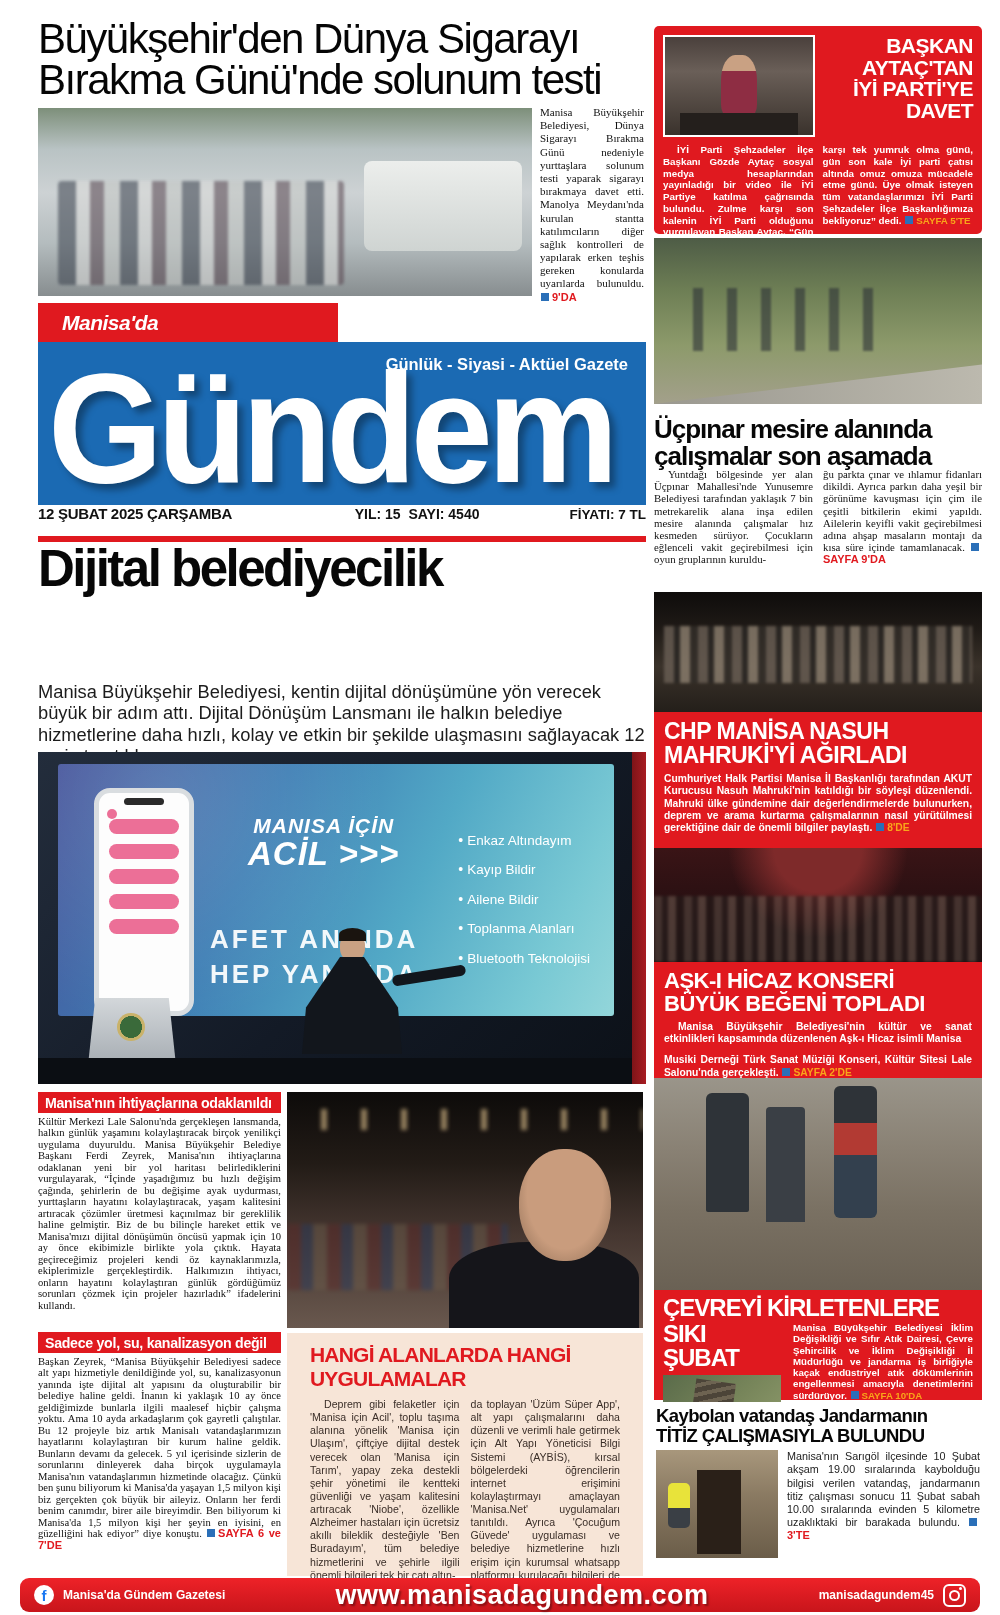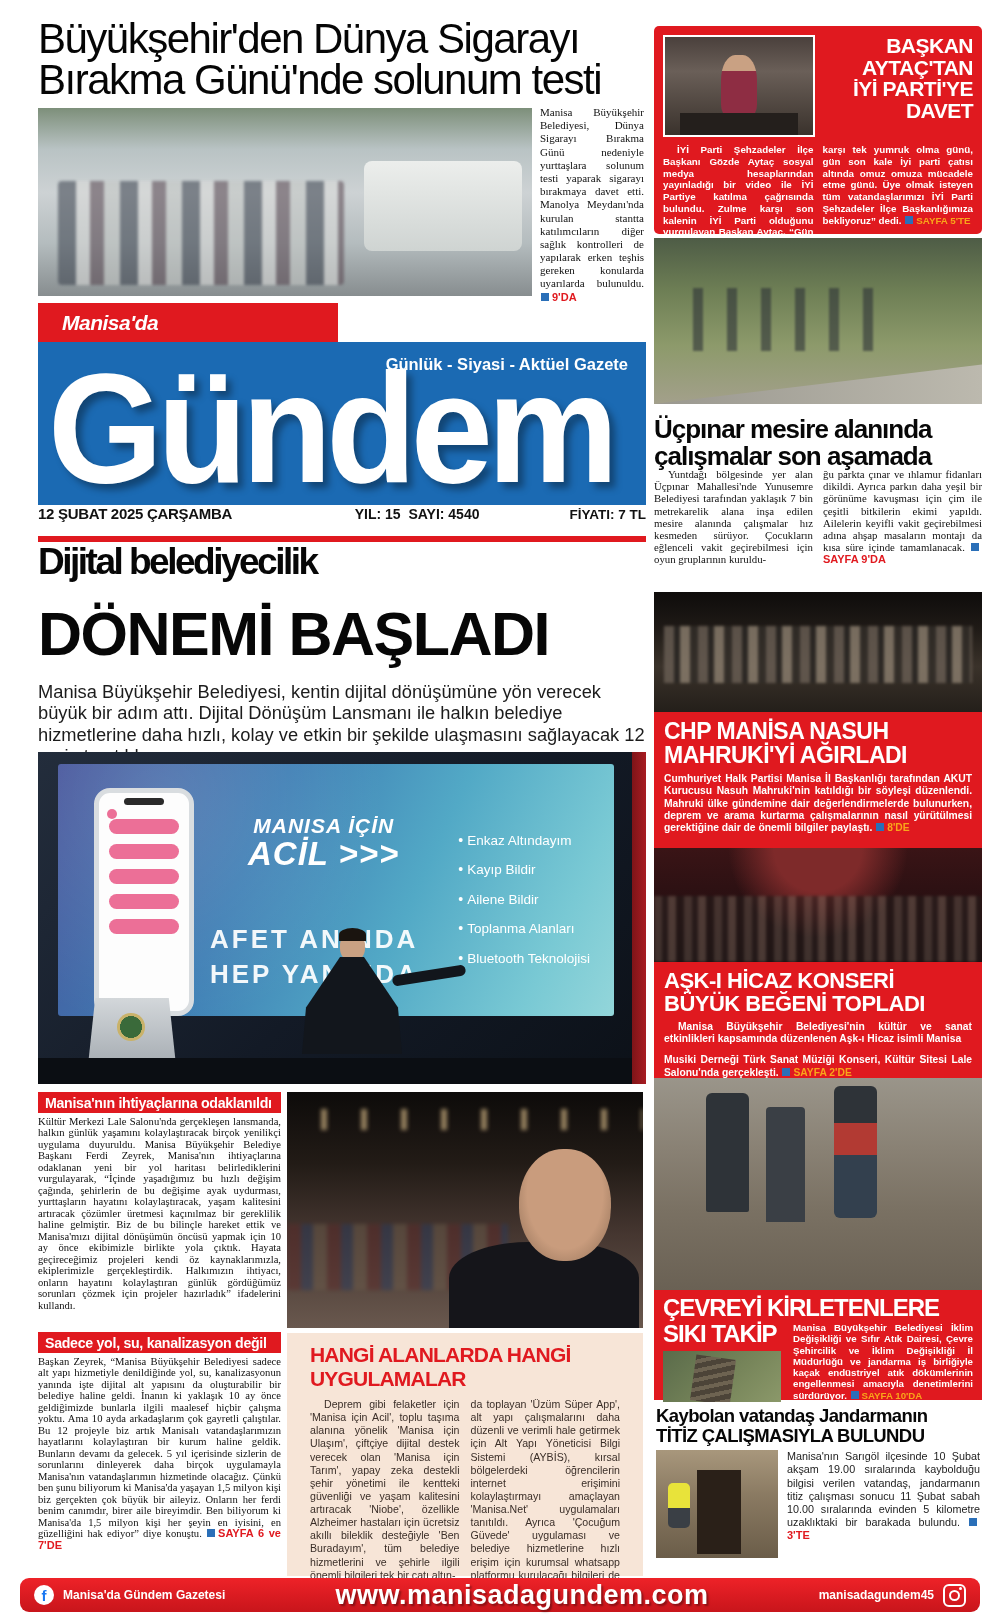--- a/index.html
+++ b/index.html
@@ -57,21 +57,21 @@
   .mast-title{position:absolute;left:10px;top:8px;color:#fff;font-weight:900;font-size:104px;
     line-height:1;letter-spacing:-4px;transform:scale(1.42,1.5);transform-origin:top left;
     text-shadow:4px 4px 5px rgba(0,0,0,.35);}
   .date-row{left:38px;top:505px;width:608px;display:flex;align-items:baseline;}
   .date-row .d{font-size:15px;font-weight:800;letter-spacing:-.3px;}
   .date-row .mid{margin-left:auto;margin-right:90px;font-size:14px;font-weight:800;}
   .date-row .p{font-size:13.5px;font-weight:800;}
   .red-rule{left:38px;top:536px;width:608px;height:6px;background:#e0191f;}
 
   
-  .hl1{left:38px;top:543px;font-size:37px;font-weight:800;letter-spacing:-2.5px;line-height:1;color:#070707;}
+  .hl1{left:38px;top:543px;font-size:51px;font-weight:800;letter-spacing:-2.5px;line-height:1;color:#070707;}
   .hl2{left:38px;top:604px;font-size:61px;font-weight:800;letter-spacing:-1.5px;line-height:1;color:#070707;}
   .standfirst{left:38px;top:681px;width:610px;font-size:18.3px;line-height:1.17;color:#1c1c1c;}
 
   .main-photo{left:38px;top:752px;width:608px;height:332px;
     background:linear-gradient(135deg,#232d3c 0%,#131a26 55%,#0c1118 100%);}
   .screen{position:absolute;left:20px;top:12px;width:556px;height:252px;border-radius:3px;overflow:hidden;
     background:radial-gradient(circle at 18% 15%,rgba(255,255,255,.14),transparent 45%),
       linear-gradient(115deg,#45549b 0%,#3f7fb5 35%,#52a9c6 62%,#79c9d4 86%,#93d6da 100%);}
   .phone{position:absolute;left:36px;top:24px;width:100px;height:228px;background:#fdfdfd;
     border:5px solid #d9dde0;border-radius:16px;box-sizing:border-box;
@@ -239,21 +239,20 @@
     <span class="d">12 ŞUBAT 2025 ÇARŞAMBA</span>
     <span class="mid">
       <span>YIL: 15</span>&nbsp;
       <span>SAYI: 4540</span>
     </span>
     <span class="p">FİYATI: 7 TL</span>
   </div>
   <div class="abs red-rule"></div>
 
   <div class="abs hl1">Dijital belediyecilik</div>
-  <div class="abs hl2">DÖNEMİ BAŞLADI</div>
   <div class="abs standfirst">Manisa Büyükşehir Belediyesi, kentin dijital dönüşümüne yön verecek büyük bir adım attı. Dijital Dönüşüm Lansmanı ile halkın belediye hizmetlerine daha hızlı, kolay ve etkin bir şekilde ulaşmasını sağlayacak 12 proje tanıtıldı</div>
 
   <div class="ph main-photo">
     <div class="screen">
       <div class="phone">
         <div class="pbtn"></div>
         <div class="pbtn"></div>
         <div class="pbtn"></div>
         <div class="pbtn"></div>
         <div class="pbtn"></div>
@@ -344,21 +343,21 @@
       </div>
     </div>
   </div>
 
   <div class="ph cevre-photo"></div>
 
   <div class="abs red-box cevre-box">
     <div class="cevre-line1">ÇEVREYİ KİRLETENLERE</div>
     <div class="cevre-row">
       <div class="cevre-left">
-        <div class="cevre-line2">SIKI TAKİP</div>
+        <div class="cevre-line2">SIKI ŞUBAT</div>
         <div class="cevre-mini"></div>
       </div>
       <div class="cevre-body">
         <span class="indent">Manisa Büyükşehir Belediyesi İklim Değişikliği ve Sıfır Atık Dairesi, Çevre Şehircilik ve İklim Değişikliği İl Müdürlüğü ve jandarma iş birliğiyle kaçak endüstriyel atık dökümlerinin engellenmesi amacıyla denetimlerini sürdürüyor.</span>
         <span class="sq-blue"></span><span class="ref-o">SAYFA 10'DA</span>
       </div>
     </div>
   </div>
 
   <div class="abs jand-box">

